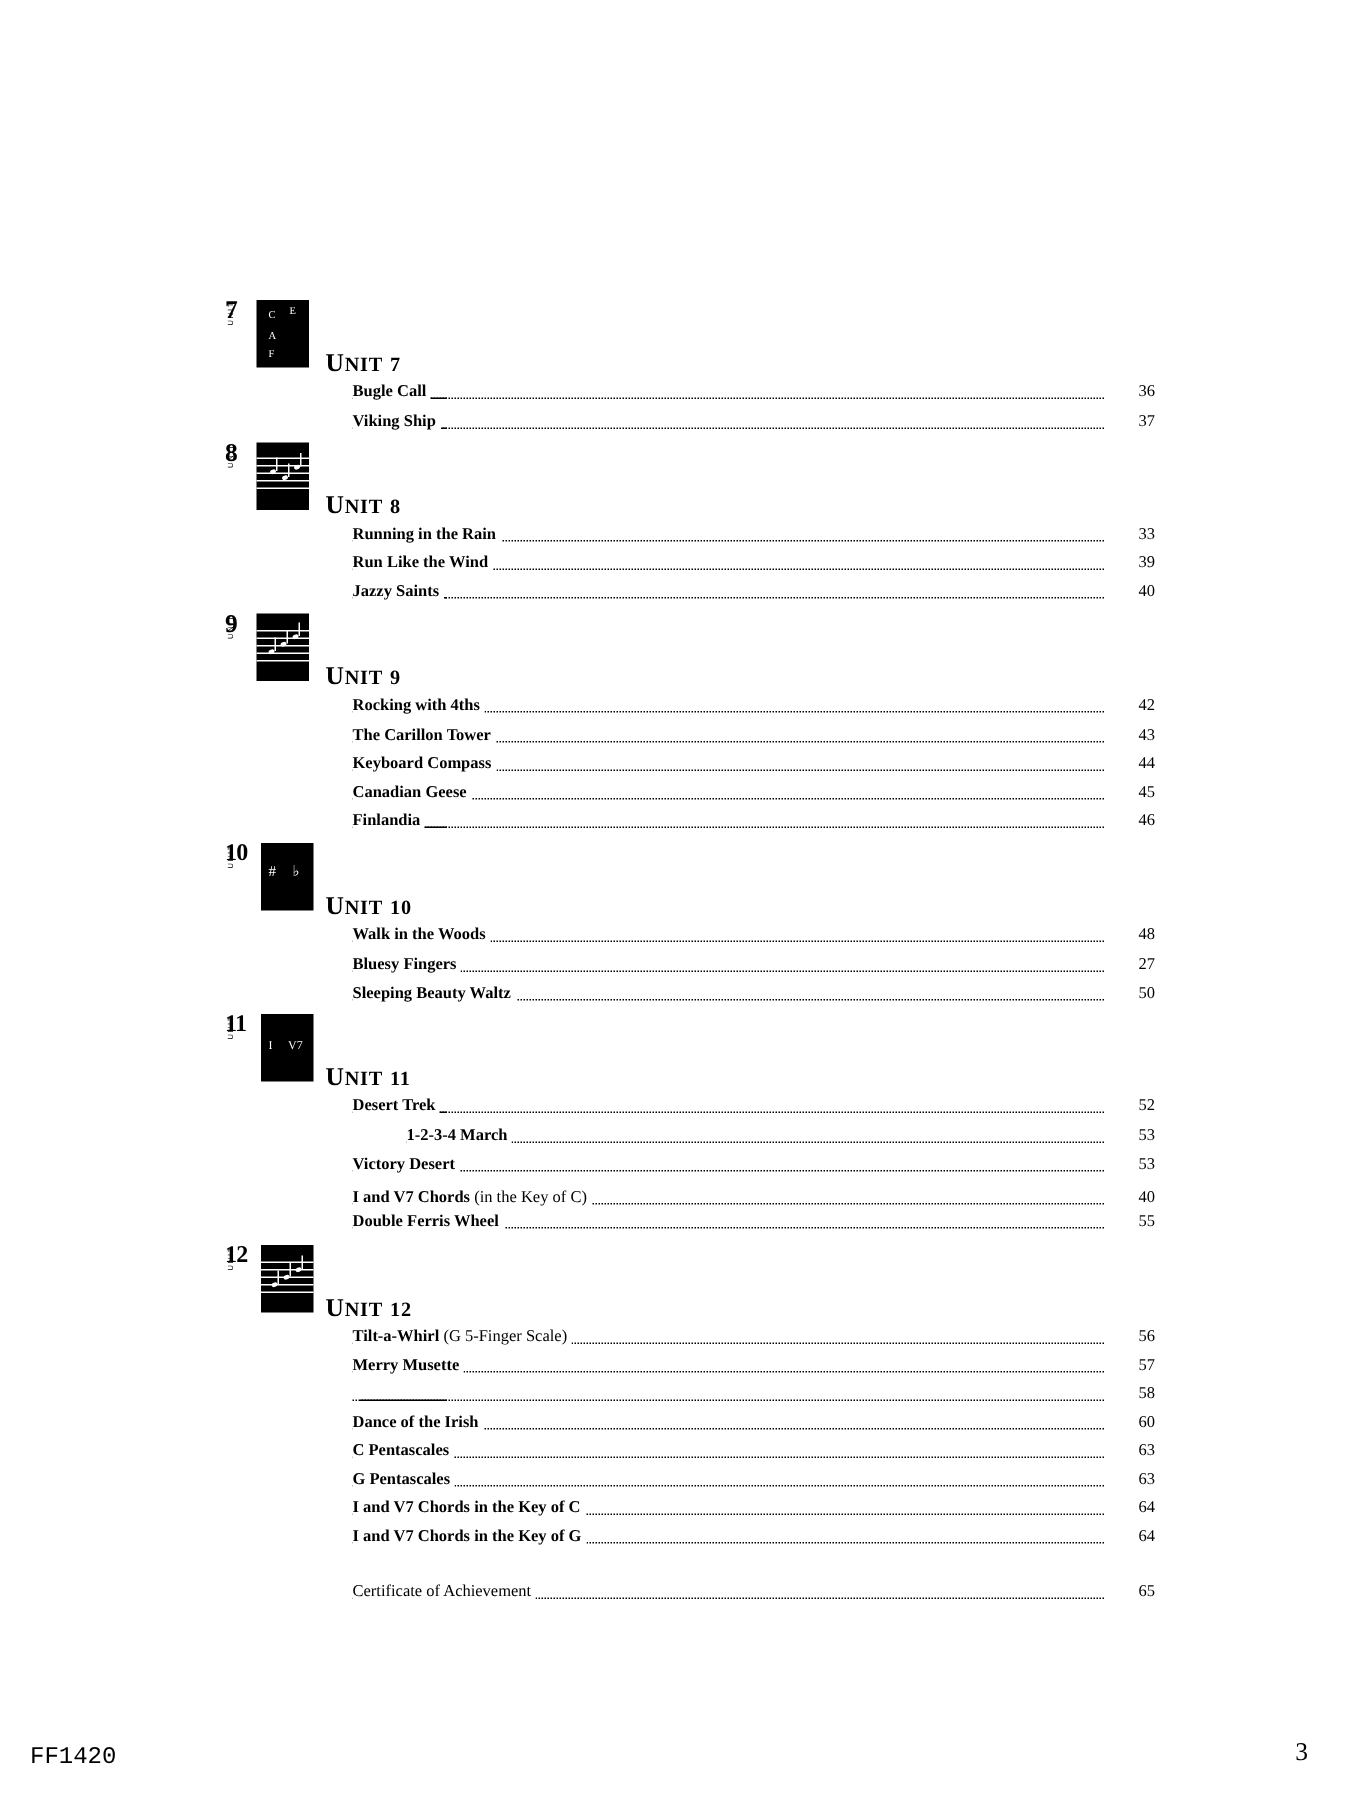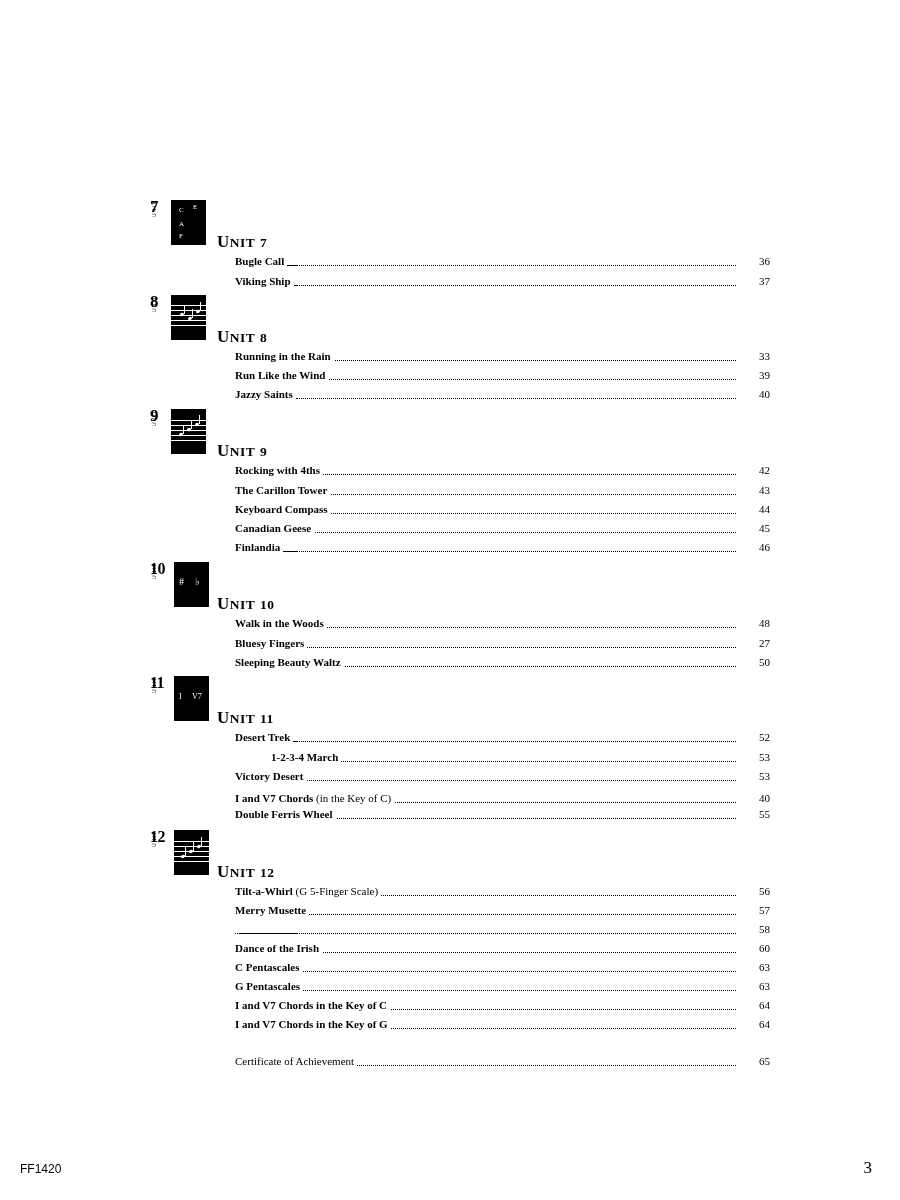--- a/index.html
+++ b/index.html
@@ -162,22 +162,22 @@
     font-weight: normal;
     background: #fff;
     z-index: 2;
   }
 
   
   .footer-left {
     position: absolute;
     left: 20px;
     top: 1162px;
-    font-family: Liberation Sans, sans-serif;
-    font-size: 12px;
+    font-family: Liberation Mono, monospace;
+    font-size: 16px;
   }
   .footer-right {
     position: absolute;
     right: 28px;
     top: 1158px;
     font-family: "Liberation Serif", serif;
     font-size: 17px;
   }
 </style>
 </head>

